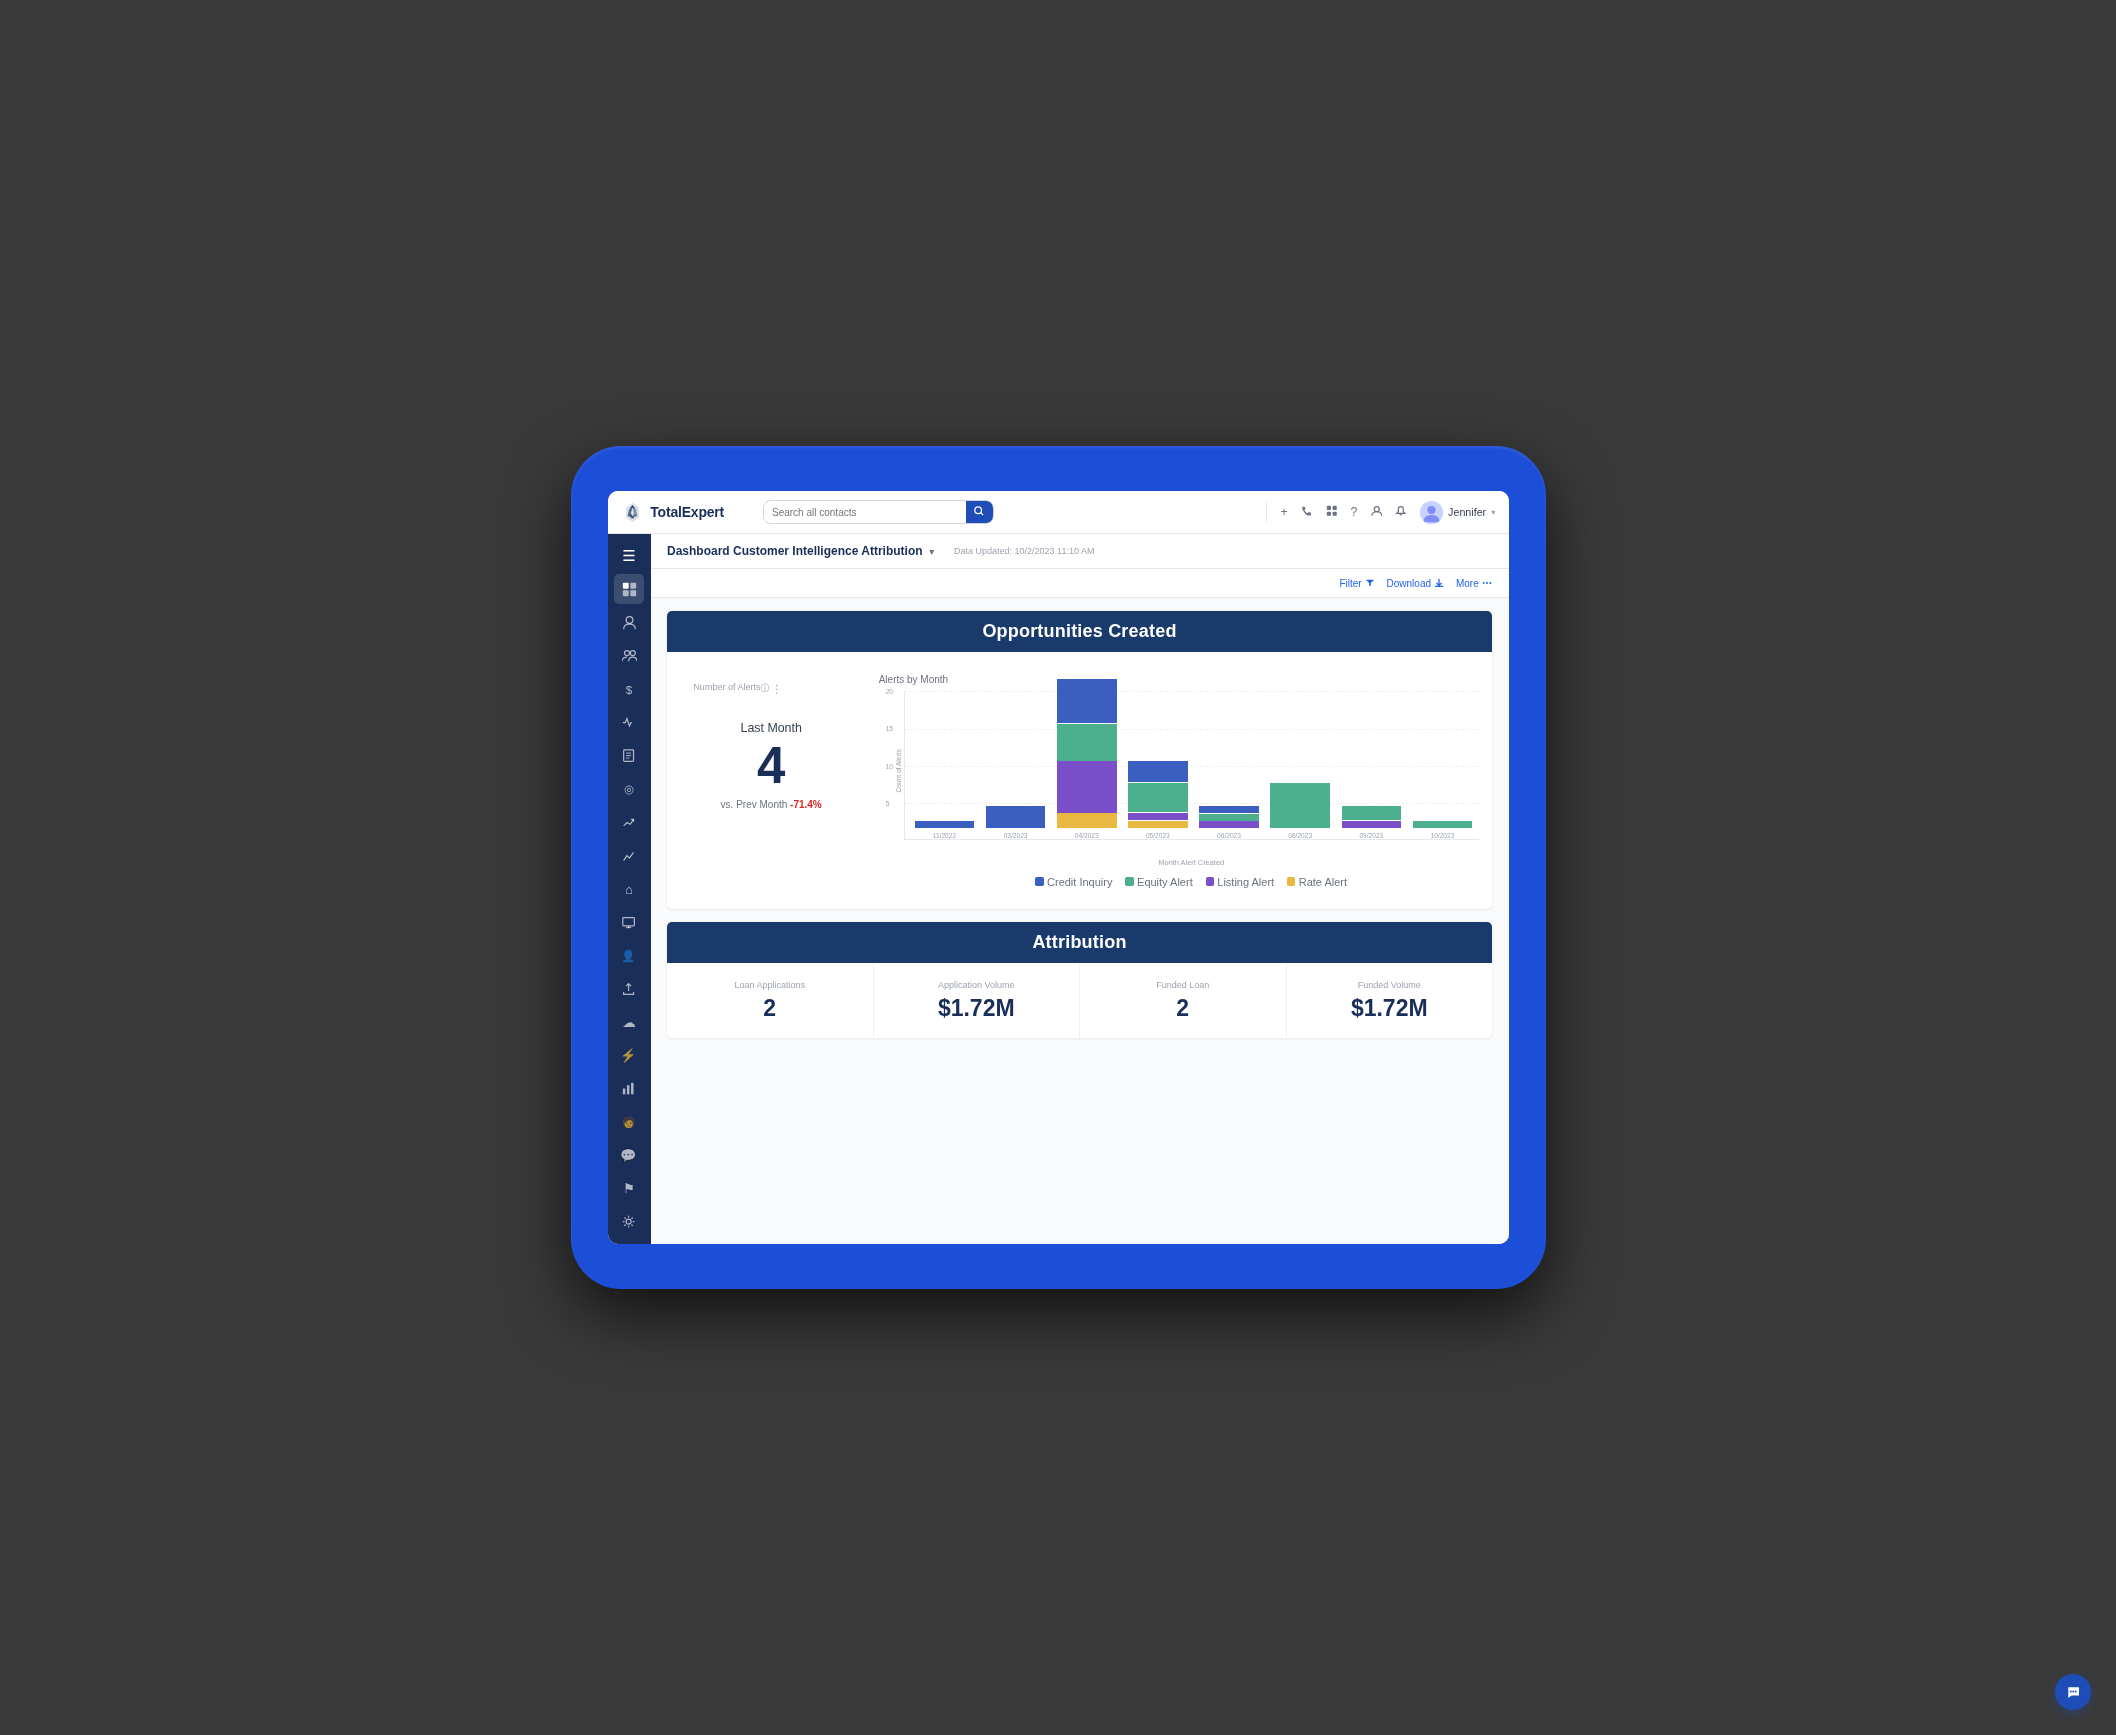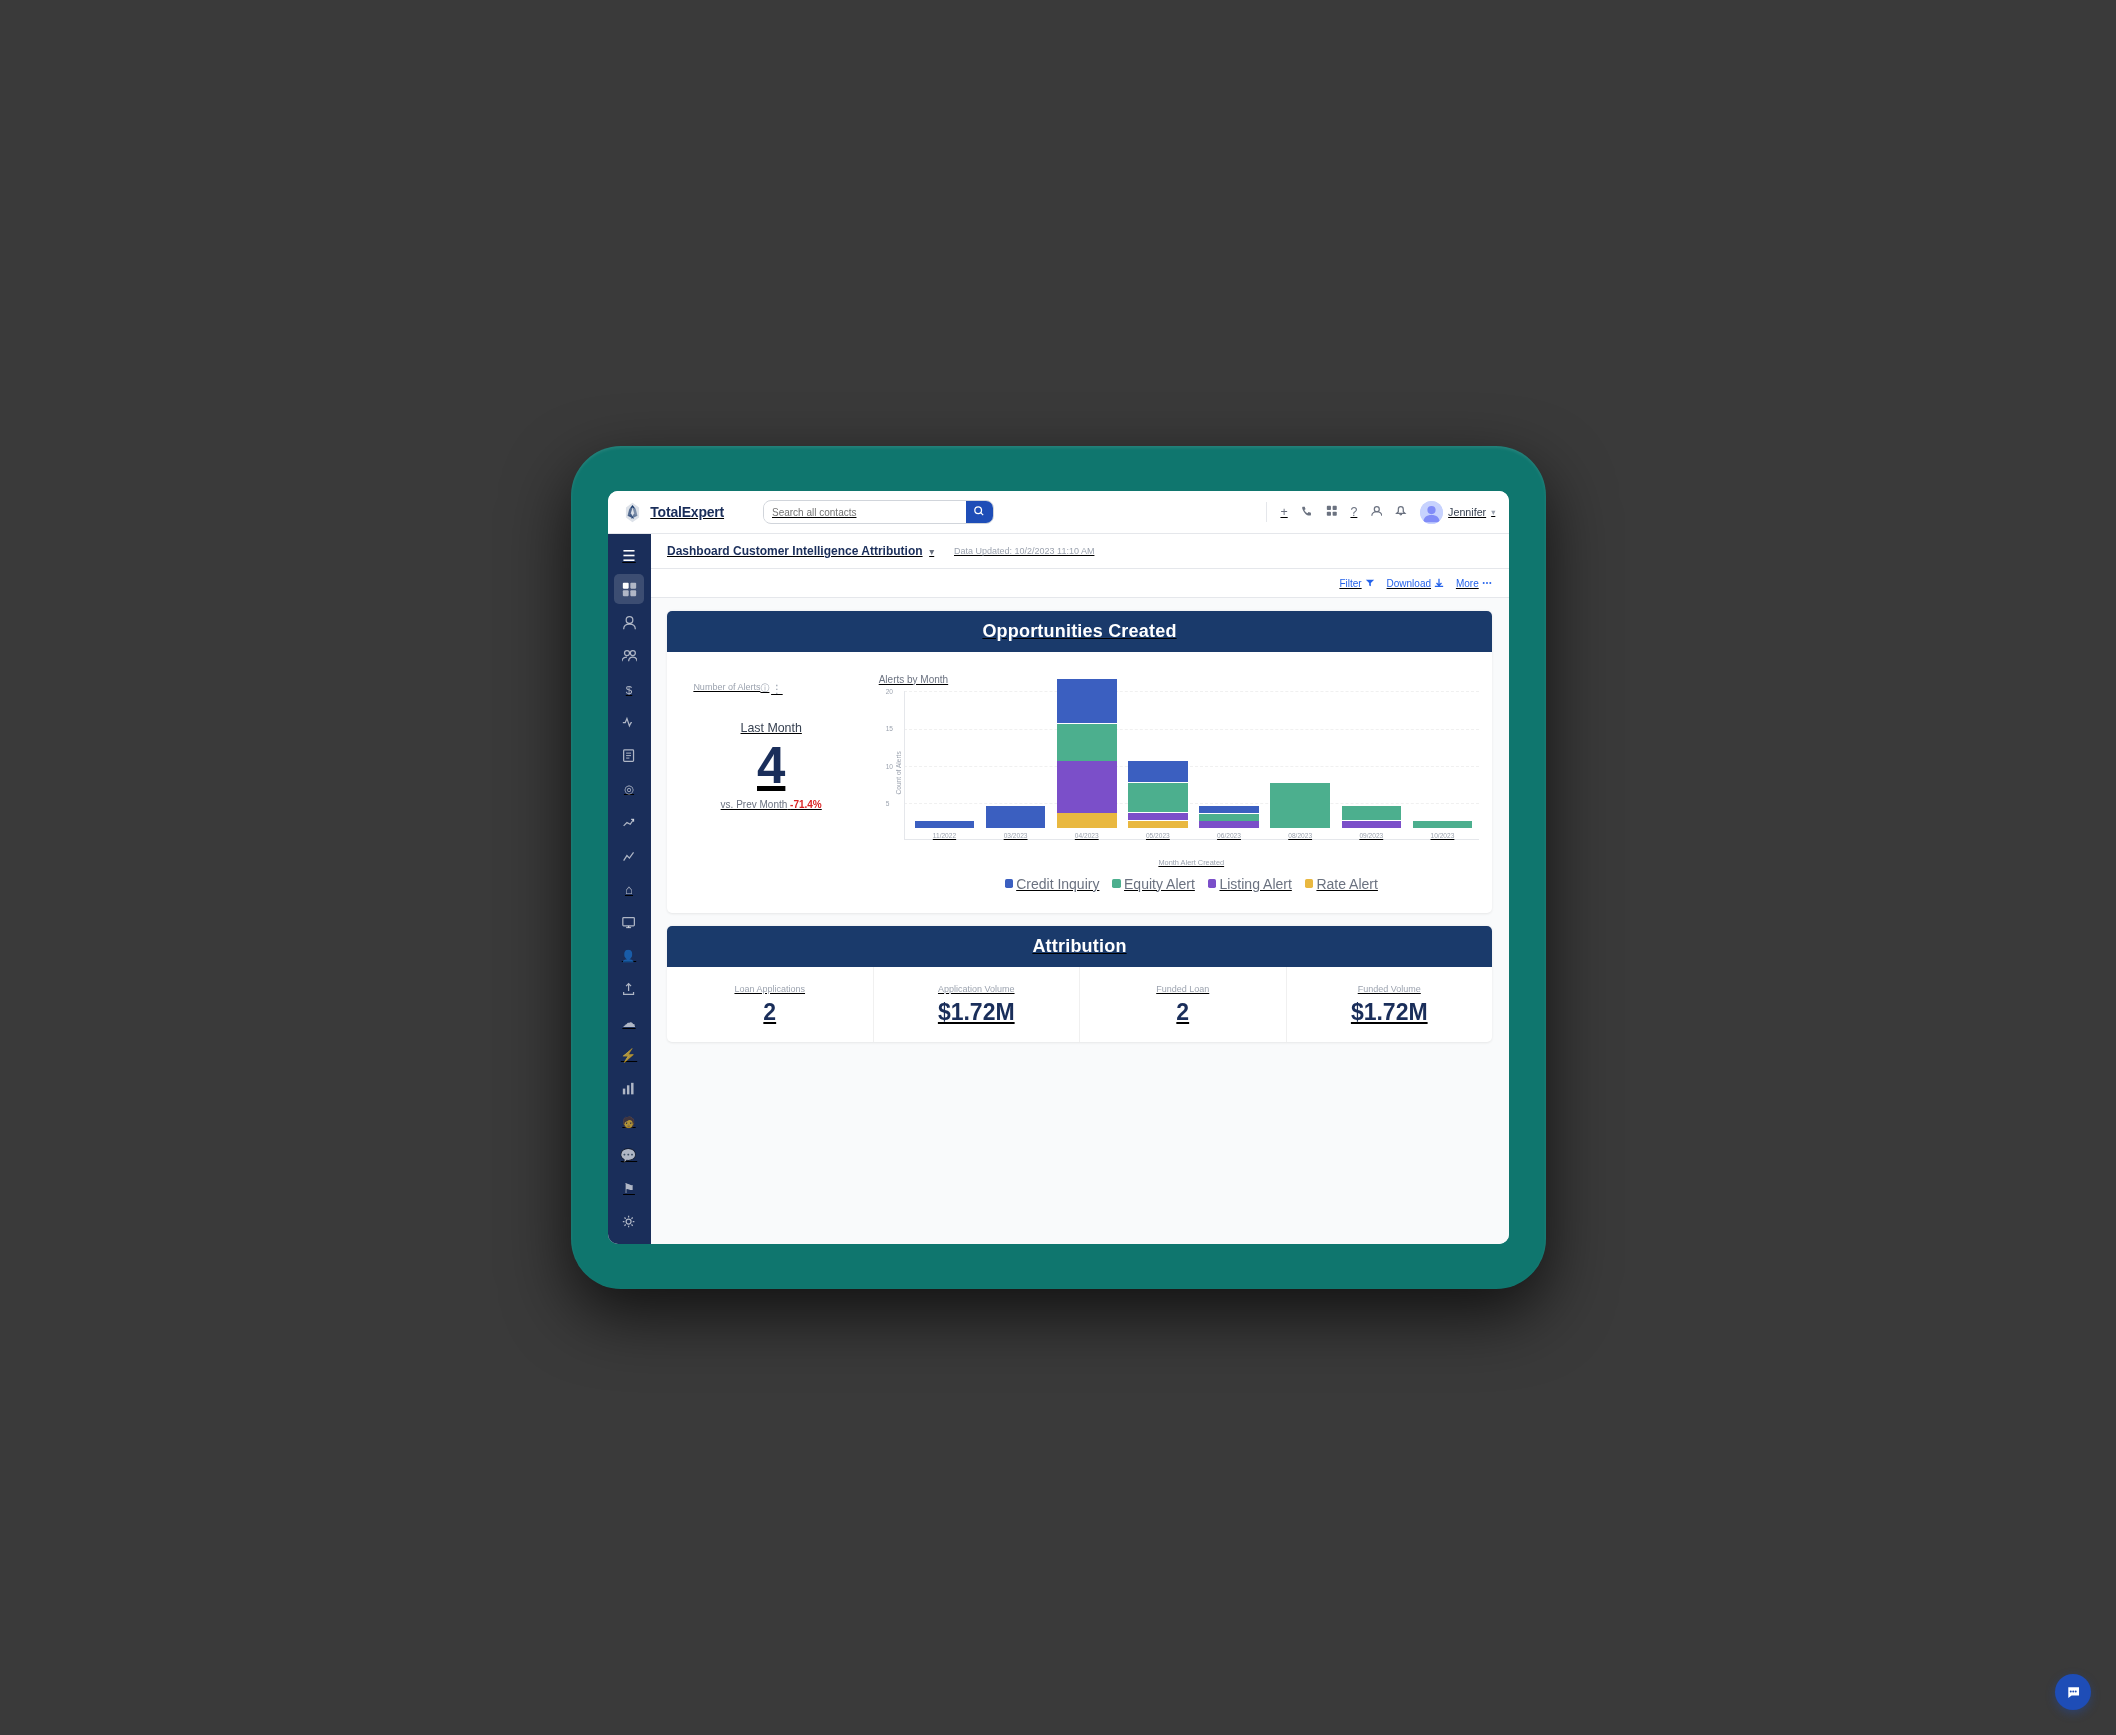--- a/index.html
+++ b/index.html
@@ -6,27 +6,26 @@
     body {
       background: #3a3a3a;
       display: flex;
       align-items: center;
       justify-content: center;
       min-height: 100vh;
       font-family: -apple-system, BlinkMacSystemFont, 'Segoe UI', sans-serif;
     }
 
     .tablet-frame {
-      background: #0f766e;
+      background: #1d4ed8;
       border-radius: 50px;
       padding: 45px 37px;
       box-shadow: 0 25px 66px rgba(0,0,0,0.7), inset 0 1.7px 3.3px rgba(255,255,255,0.1);
       width: 975px;
       position: relative;
-      text-decoration: underline;
     }
 
     .tablet-screen {
       background: #fff;
       border-radius: 10px;
       overflow: hidden;
       width: 100%;
       display: flex;
       flex-direction: column;
     }
@@ -372,21 +371,21 @@
       margin-top: 3.3px;
       white-space: nowrap;
     }
 
     
     .chart-legend {
       display: flex;
       justify-content: center;
       gap: 13px;
       margin-top: 8.3px;
-      font-size: 14px;
+      font-size: 11px;
       color: #6b7280;
     }
 
     .legend-item {
       display: flex;
       align-items: center;
       gap: 3.3px;
     }
 
     .legend-dot {

